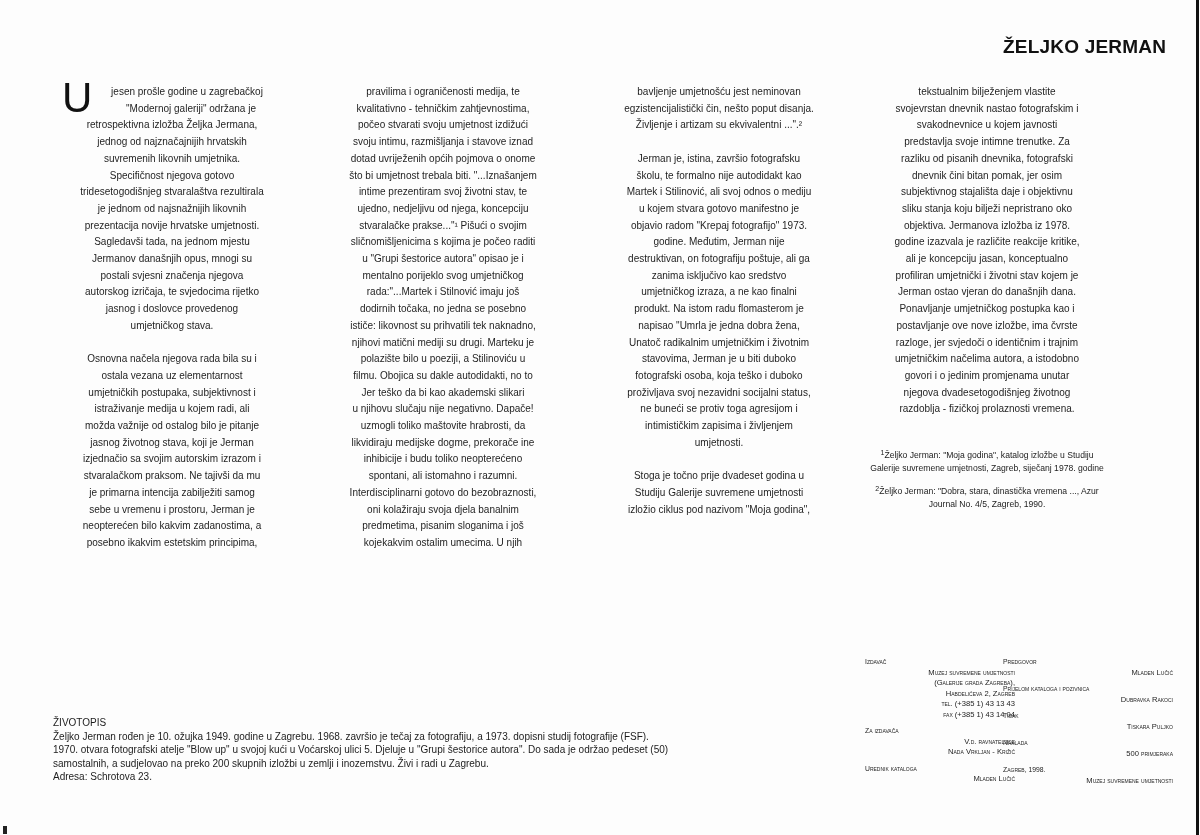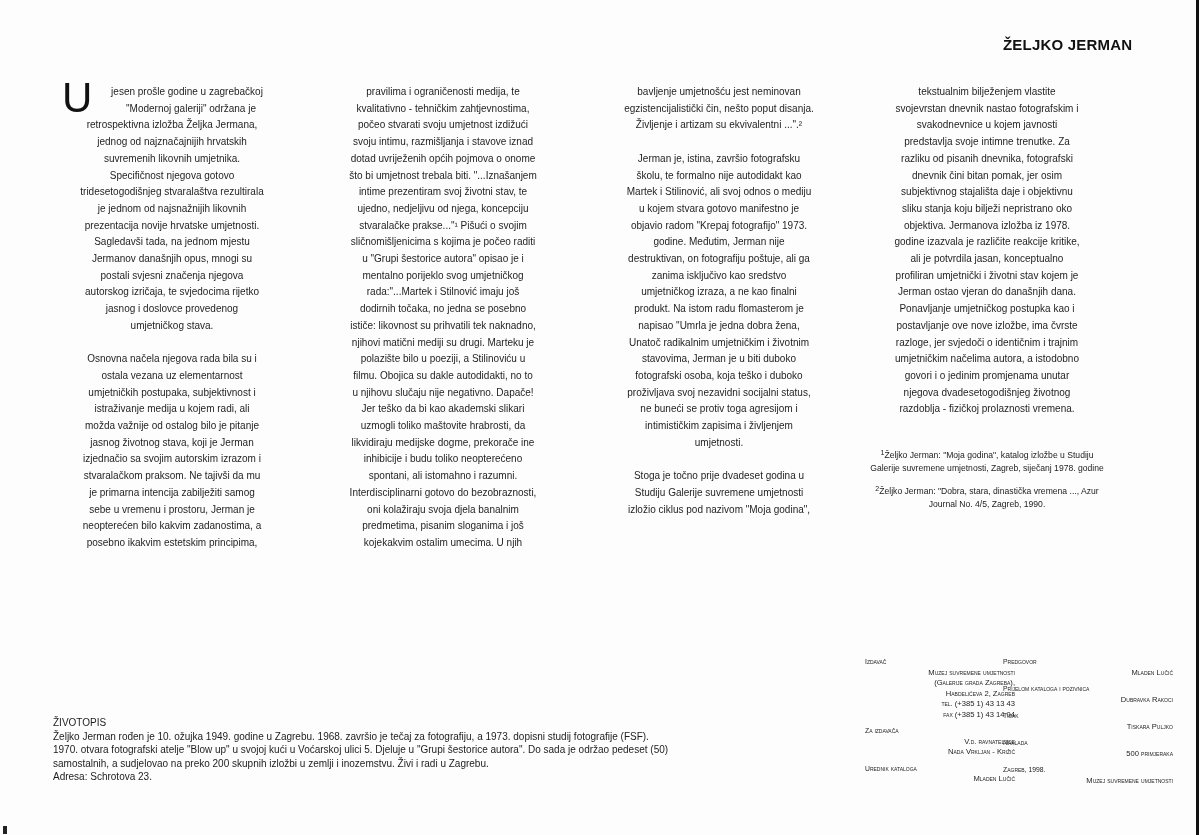--- a/index.html
+++ b/index.html
@@ -2,21 +2,21 @@
 <html><head>
 <meta charset="utf-8">
 <style>
   html, body { margin: 0; padding: 0; }
   body {
     width: 1200px; height: 835px; background: #fdfdfd; position: relative; overflow: hidden;
     font-family: "DejaVu Sans", "Liberation Sans", sans-serif; color: #1a1a1a;
   }
   .right-border { position: absolute; left: 1196px; top: 0; width: 3px; height: 835px; background: #111; }
   .title {
-    position: absolute; left: 1003px; top: 36px; font-size: 15px; font-weight: bold;
+    position: absolute; left: 1003px; top: 36px; font-size: 19px; font-weight: bold;
     letter-spacing: 0.2px; color: #111; font-family: "Liberation Sans", sans-serif;
   }
   .col {
     position: absolute; top: 84px; text-align: center;
     font-size: 10px; line-height: 16.7px; color: #1e1e1e;
     font-family: "Liberation Sans", sans-serif;
   }
   .col p { margin: 0; }
   .col .gap { height: 16.7px; }
   .col1 { left: 54px; width: 236px; }
@@ -103,22 +103,22 @@
       <span class="line">stvaralačke prakse..."¹  Pišući o svojim</span>
       <span class="line">sličnomišljenicima s kojima je počeo raditi</span>
       <span class="line">u "Grupi šestorice autora" opisao je i</span>
       <span class="line">mentalno porijeklo svog umjetničkog</span>
       <span class="line">rada:"...Martek i Stilnović imaju još</span>
       <span class="line">dodirnih točaka, no jedna se posebno</span>
       <span class="line">ističe: likovnost su prihvatili tek naknadno,</span>
       <span class="line">njihovi matični mediji su drugi. Marteku je</span>
       <span class="line">polazište bilo u poeziji, a Stilinoviću u</span>
       <span class="line">filmu. Obojica su dakle autodidakti, no to</span>
+      <span class="line">Jer teško da bi kao akademski slikari</span>
       <span class="line">u njihovu slučaju nije negativno. Dapače!</span>
-      <span class="line">Jer teško da bi kao akademski slikari</span>
       <span class="line">uzmogli toliko maštovite hrabrosti, da</span>
       <span class="line">likvidiraju medijske dogme, prekorače ine</span>
       <span class="line">inhibicije i budu toliko neopterećeno</span>
       <span class="line">spontani, ali istomahno i razumni.</span>
       <span class="line">Interdisciplinarni gotovo do bezobraznosti,</span>
       <span class="line">oni kolažiraju svoja djela banalnim</span>
       <span class="line">predmetima, pisanim sloganima i još</span>
       <span class="line">kojekakvim ostalim umecima. U njih</span>
     </p>
 </div>
@@ -163,21 +163,21 @@
       <span class="line">tekstualnim bilježenjem vlastite</span>
       <span class="line">svojevrstan dnevnik nastao fotografskim i</span>
       <span class="line">svakodnevnice u kojem javnosti</span>
       <span class="line">predstavlja svoje intimne trenutke. Za</span>
       <span class="line">razliku od pisanih dnevnika, fotografski</span>
       <span class="line">dnevnik čini bitan pomak, jer osim</span>
       <span class="line">subjektivnog stajališta daje i objektivnu</span>
       <span class="line">sliku stanja koju bilježi nepristrano oko</span>
       <span class="line">objektiva. Jermanova izložba iz 1978.</span>
       <span class="line">godine izazvala je različite reakcije kritike,</span>
-      <span class="line">ali je potvrdila jasan, konceptualno</span>
+      <span class="line">ali je koncepciju jasan, konceptualno</span>
       <span class="line">profiliran umjetnički i životni stav kojem je</span>
       <span class="line">Jerman ostao vjeran do današnjih dana.</span>
       <span class="line">Ponavljanje umjetničkog postupka kao i</span>
       <span class="line">postavljanje ove nove izložbe, ima čvrste</span>
       <span class="line">razloge, jer svjedoči o identičnim i trajnim</span>
       <span class="line">umjetničkim načelima autora, a istodobno</span>
       <span class="line">govori i o jedinim promjenama unutar</span>
       <span class="line">njegova dvadesetogodišnjeg životnog</span>
       <span class="line">razdoblja - fizičkoj prolaznosti vremena.</span>
     </p>

